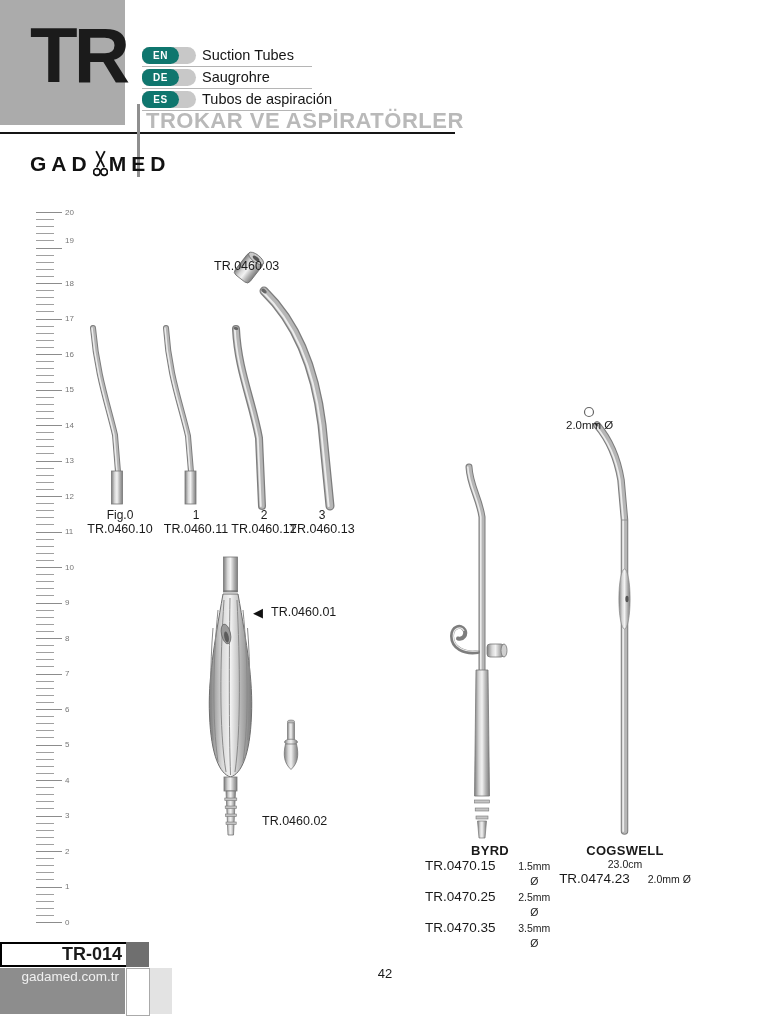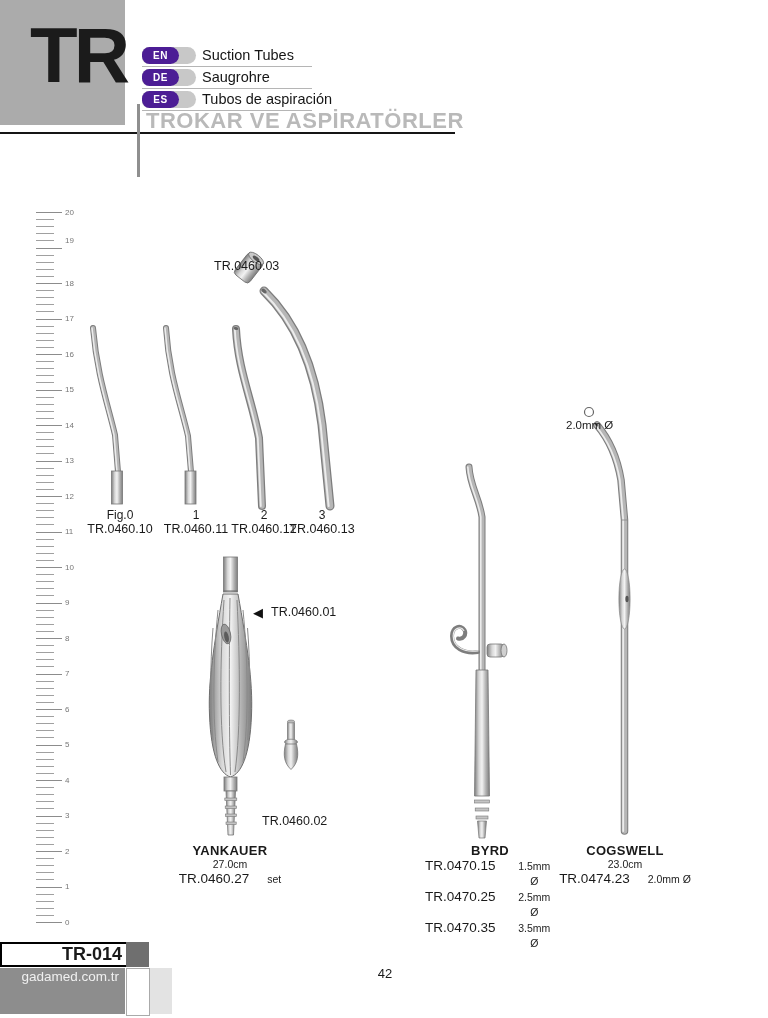--- a/index.html
+++ b/index.html
@@ -7,21 +7,21 @@
         font-family:"Liberation Sans",sans-serif;color:#1a1a1a;}
   .abs{position:absolute;}
 
   
   #tr-square{left:0;top:0;width:125px;height:125px;background:#ababab;}
   #tr-square .code{position:absolute;left:30px;top:16px;font-size:78px;font-weight:700;
         letter-spacing:-4px;color:#1b1b1b;line-height:1;}
   .lang-row{position:absolute;left:142px;width:172px;height:17px;}
   .lang-tab{position:absolute;left:0;top:0;width:54px;height:17px;background:#c8c8c8;
         border-radius:8px 10px 10px 8px;}
-  .lang-pill{position:absolute;left:0;top:0;width:37px;height:17px;background:#4c1d95;
+  .lang-pill{position:absolute;left:0;top:0;width:37px;height:17px;background:#0f766e;
         border-radius:8px 9px 9px 8px;color:#fff;font-size:10px;font-weight:700;
         display:flex;align-items:center;justify-content:center;letter-spacing:.5px;}
   .lang-label{position:absolute;left:60px;top:0;font-size:14.5px;line-height:17px;
         color:#151515;white-space:nowrap;}
   .lang-underline{position:absolute;left:0;top:19px;width:170px;height:1px;background:#b5b5b5;}
   #header-rule{left:0;top:132px;width:455px;height:2px;background:#151515;}
   #header-divider{left:137px;top:104px;width:3px;height:73px;background:#8f8f8f;}
   .big-title{position:absolute;left:146px;font-size:22px;font-weight:700;color:#b9b9b9;
         letter-spacing:.5px;white-space:nowrap;}
   #brand{left:30px;top:148px;height:32px;display:flex;align-items:center;}
@@ -192,20 +192,30 @@
         <span class="lang-pill">ES</span>
       </span>
     <span class="lang-label">Tubos de aspiración</span>
     <span class="lang-underline"></span>
   </div>
 
   <div class="abs" id="header-rule"></div>
   <div class="abs" id="header-divider"></div>
   <div class="big-title" style="top:108px">TROKAR VE ASPİRATÖRLER</div>
 
+  <div class="abs" id="brand">
+    <span>GAD</span>
+    <svg width="15" height="28" viewBox="0 0 14 26" style="margin:0 1px;">
+      <line x1="3" y1="1" x2="10.5" y2="16" stroke="#111" stroke-width="1.7"></line>
+      <line x1="11" y1="1" x2="3.5" y2="16" stroke="#111" stroke-width="1.7"></line>
+      <circle cx="3.6" cy="20.5" r="3.1" fill="none" stroke="#111" stroke-width="1.6"></circle>
+      <circle cx="10.4" cy="20.5" r="3.1" fill="none" stroke="#111" stroke-width="1.6"></circle>
+    </svg>
+    <span>MED</span>
+  </div>
 
   <div class="abs" id="ruler">
       <div class="tick major" style="top: 212px;"></div>
       <div class="tick-label" style="top: 208.5px;">20</div>
       <div class="tick" style="top: 219.1px;"></div>
       <div class="tick" style="top: 226.2px;"></div>
       <div class="tick" style="top: 233.3px;"></div>
       <div class="tick" style="top: 240.4px;"></div>
       <div class="tick major" style="top: 247.5px;"></div>
       <div class="tick-label" style="top: 237px;">19</div>
@@ -343,28 +353,20 @@
     <div class="fig">3</div>
     <div class="code">TR.0460.13</div>
   </div>
 
   <div class="abs" id="pointer-row">
     <span class="arrow">◀</span>
     <span class="txt">TR.0460.01</span>
   </div>
   <div class="lbl" style="left:262px;top:782px">TR.0460.02</div>
 
-  <div class="pblock" style="left:150px;top:843px;width:160px">
-    <div class="pname">YANKAUER</div>
-    <div class="plen">27.0cm</div>
-    <div class="prow">
-      <span class="pcode">TR.0460.27</span>
-      <span class="psize">set</span>
-    </div>
-  </div>
 
   <div class="pblock" style="left:425px;top:843px;width:130px">
     <div class="pname">BYRD</div>
     <div class="prow">
       <span class="pcode">TR.0470.15</span>
       <span class="psize">1.5mm Ø</span>
     </div>
     <div class="prow">
       <span class="pcode">TR.0470.25</span>
       <span class="psize">2.5mm Ø</span>

